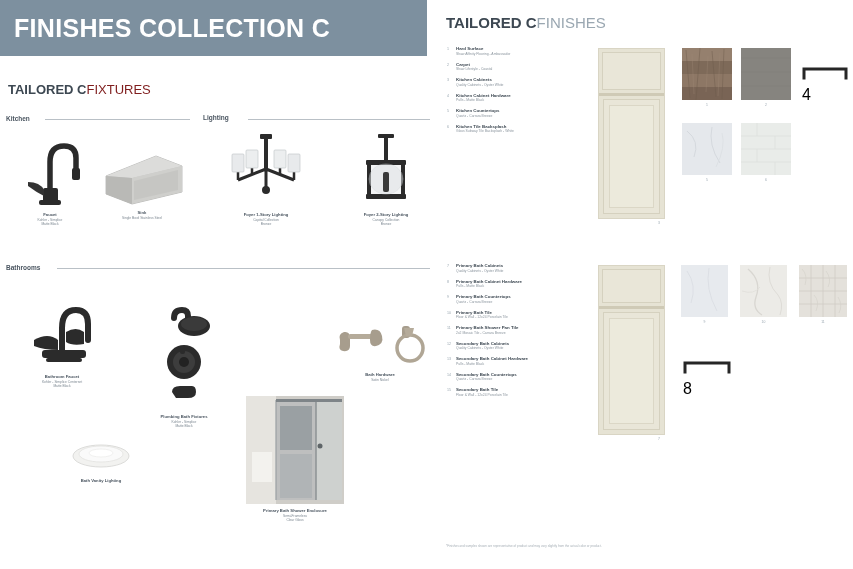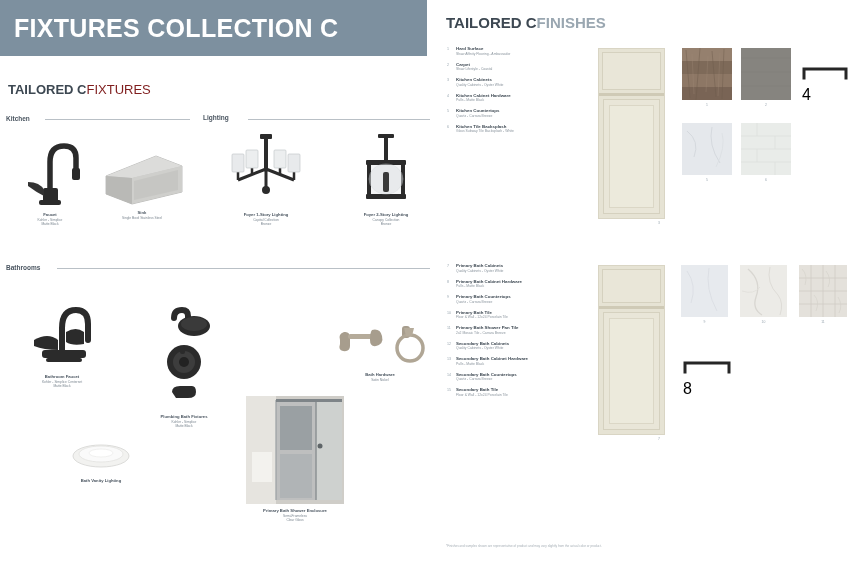--- a/index.html
+++ b/index.html
@@ -25,21 +25,21 @@
     letter-spacing: .3px;
     white-space: nowrap;
   }
 
   .finishes-head {
     position: absolute; left: 446px; top: 14px;
     font-size: 15px; font-weight: bold;
     white-space: nowrap;
   }
   .finishes-head .dark { color: #3d4852; }
-  .finishes-head .light { color: #9aa7b1; font-weight: bold; }
+  .finishes-head .light { color: #9aa7b1; font-weight: normal; }
 
   
   .fixtures-head {
     position: absolute; left: 8px; top: 82px;
     font-size: 13px; font-weight: bold;
     white-space: nowrap;
   }
   .fixtures-head .dark { color: #3d4852; }
   .fixtures-head .light { color: #7f1d1d; font-weight: normal; }
 
@@ -128,21 +128,21 @@
     position: absolute; left: 446px; top: 544px;
     width: 400px;
     font-size: 3.1px; color: #a8b0b7;
     line-height: 1.5;
   }
 </style>
 </head>
 <body>
 
 <div class="header-bar">
-  <span class="title">FIXTURES COLLECTION C</span>
+  <span class="title">FINISHES COLLECTION C</span>
 </div>
 
 <div class="finishes-head">
   <span class="dark">TAILORED C</span><span class="light">FINISHES</span>
 </div>
 
 <div class="fixtures-head">
   <span class="dark">TAILORED C</span><span class="light">FIXTURES</span>
 </div>
 

